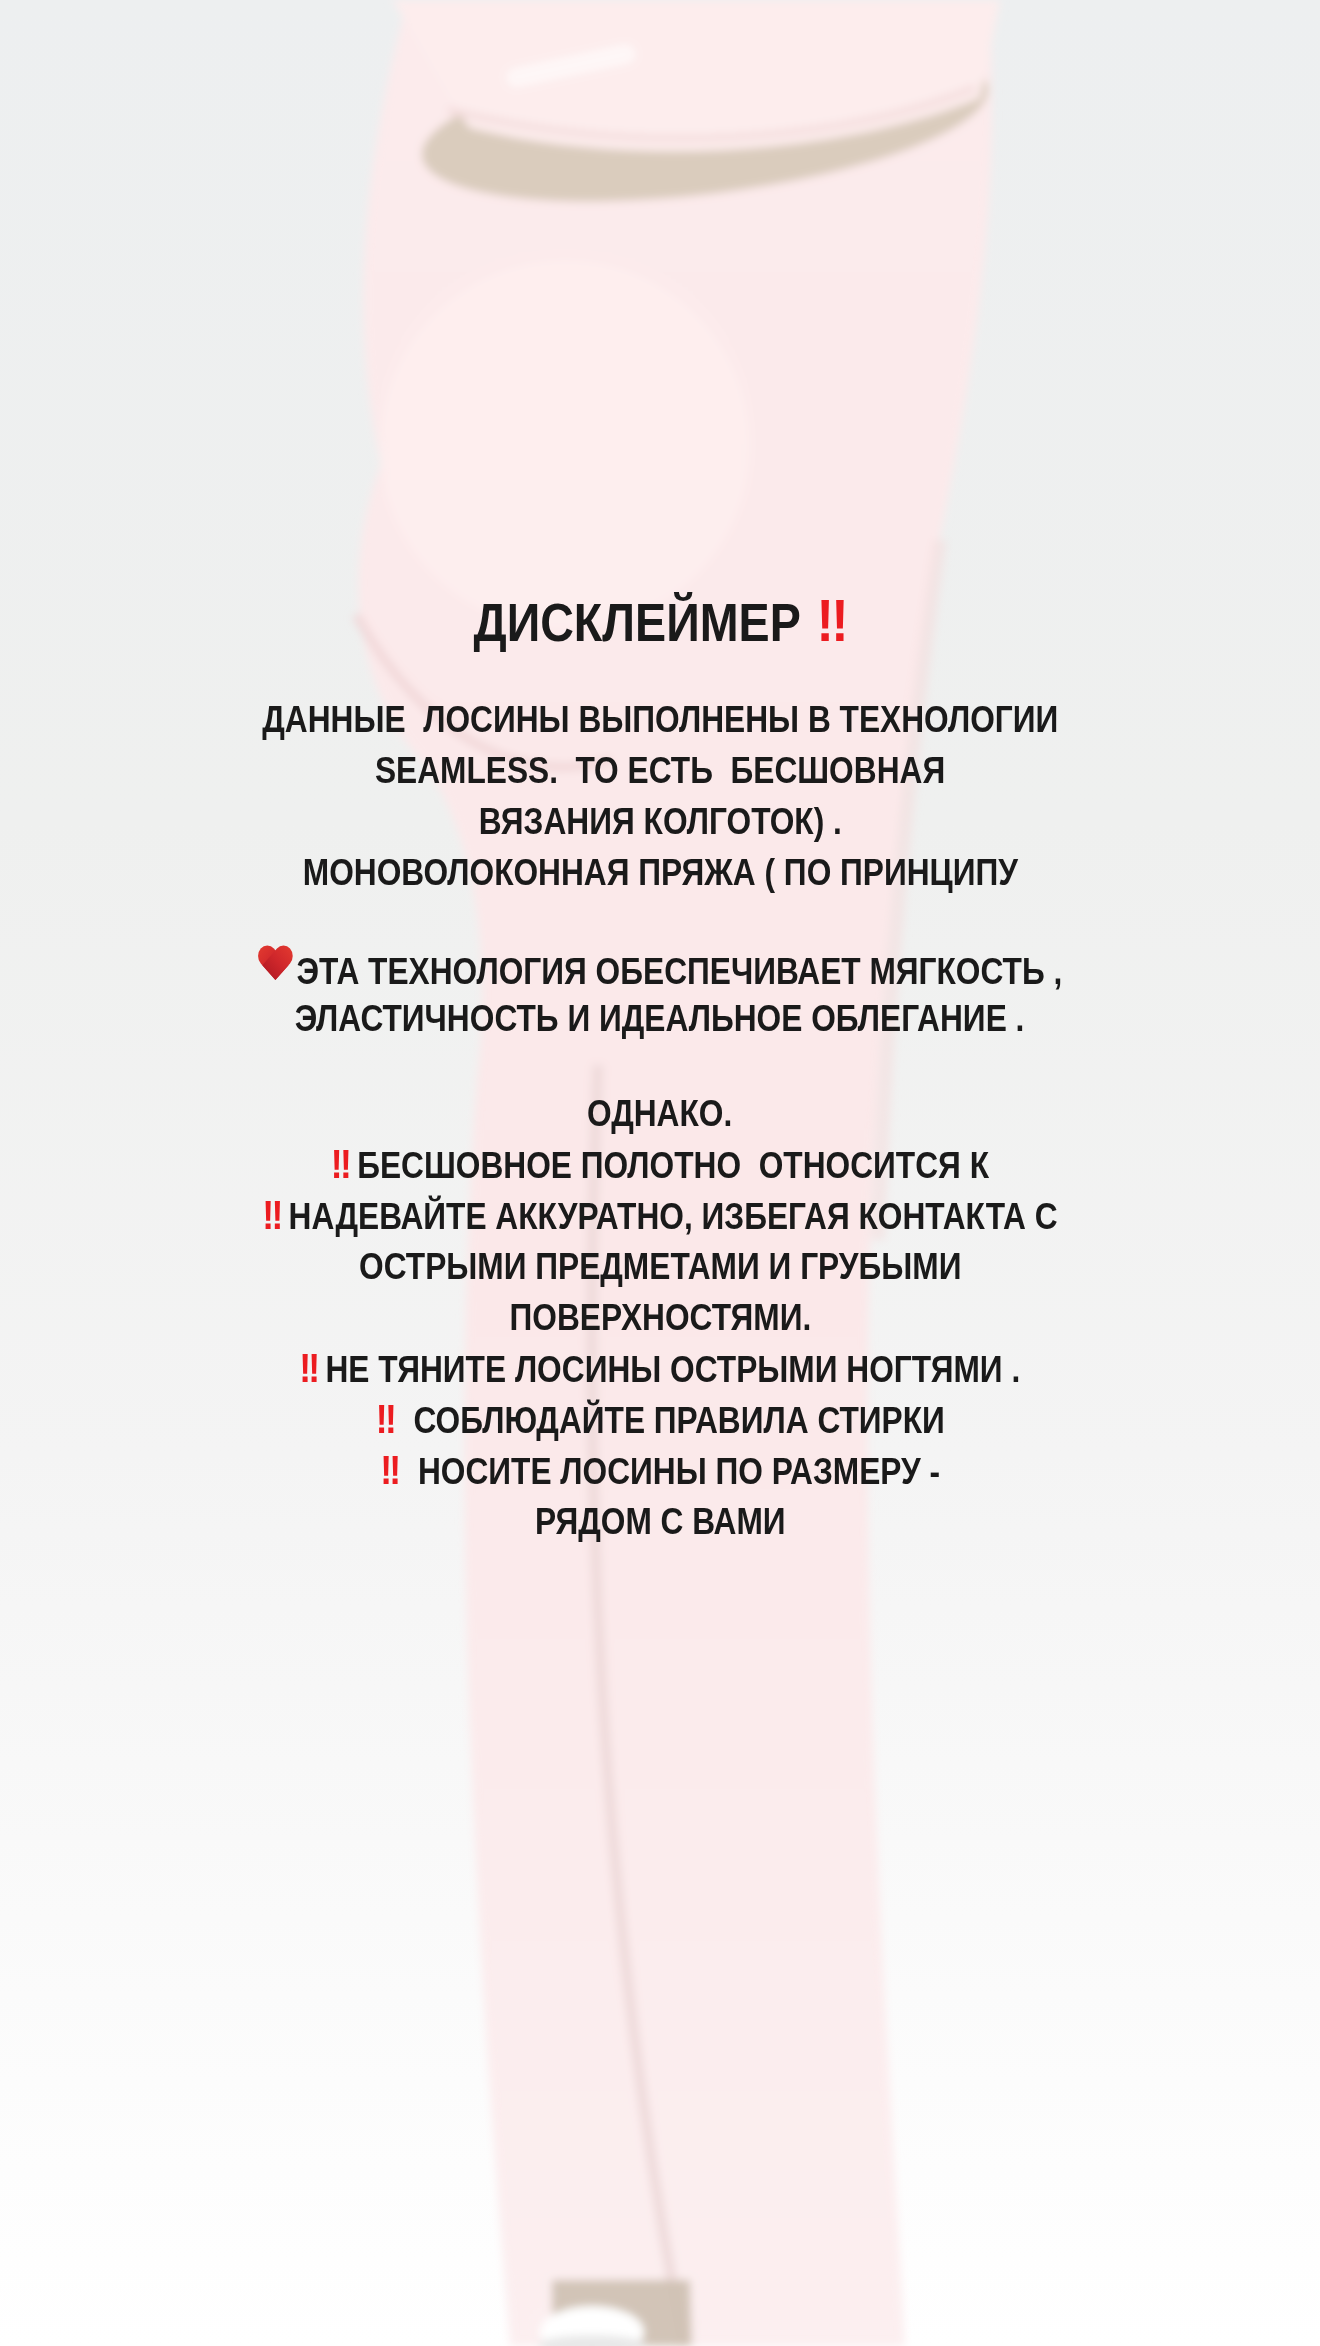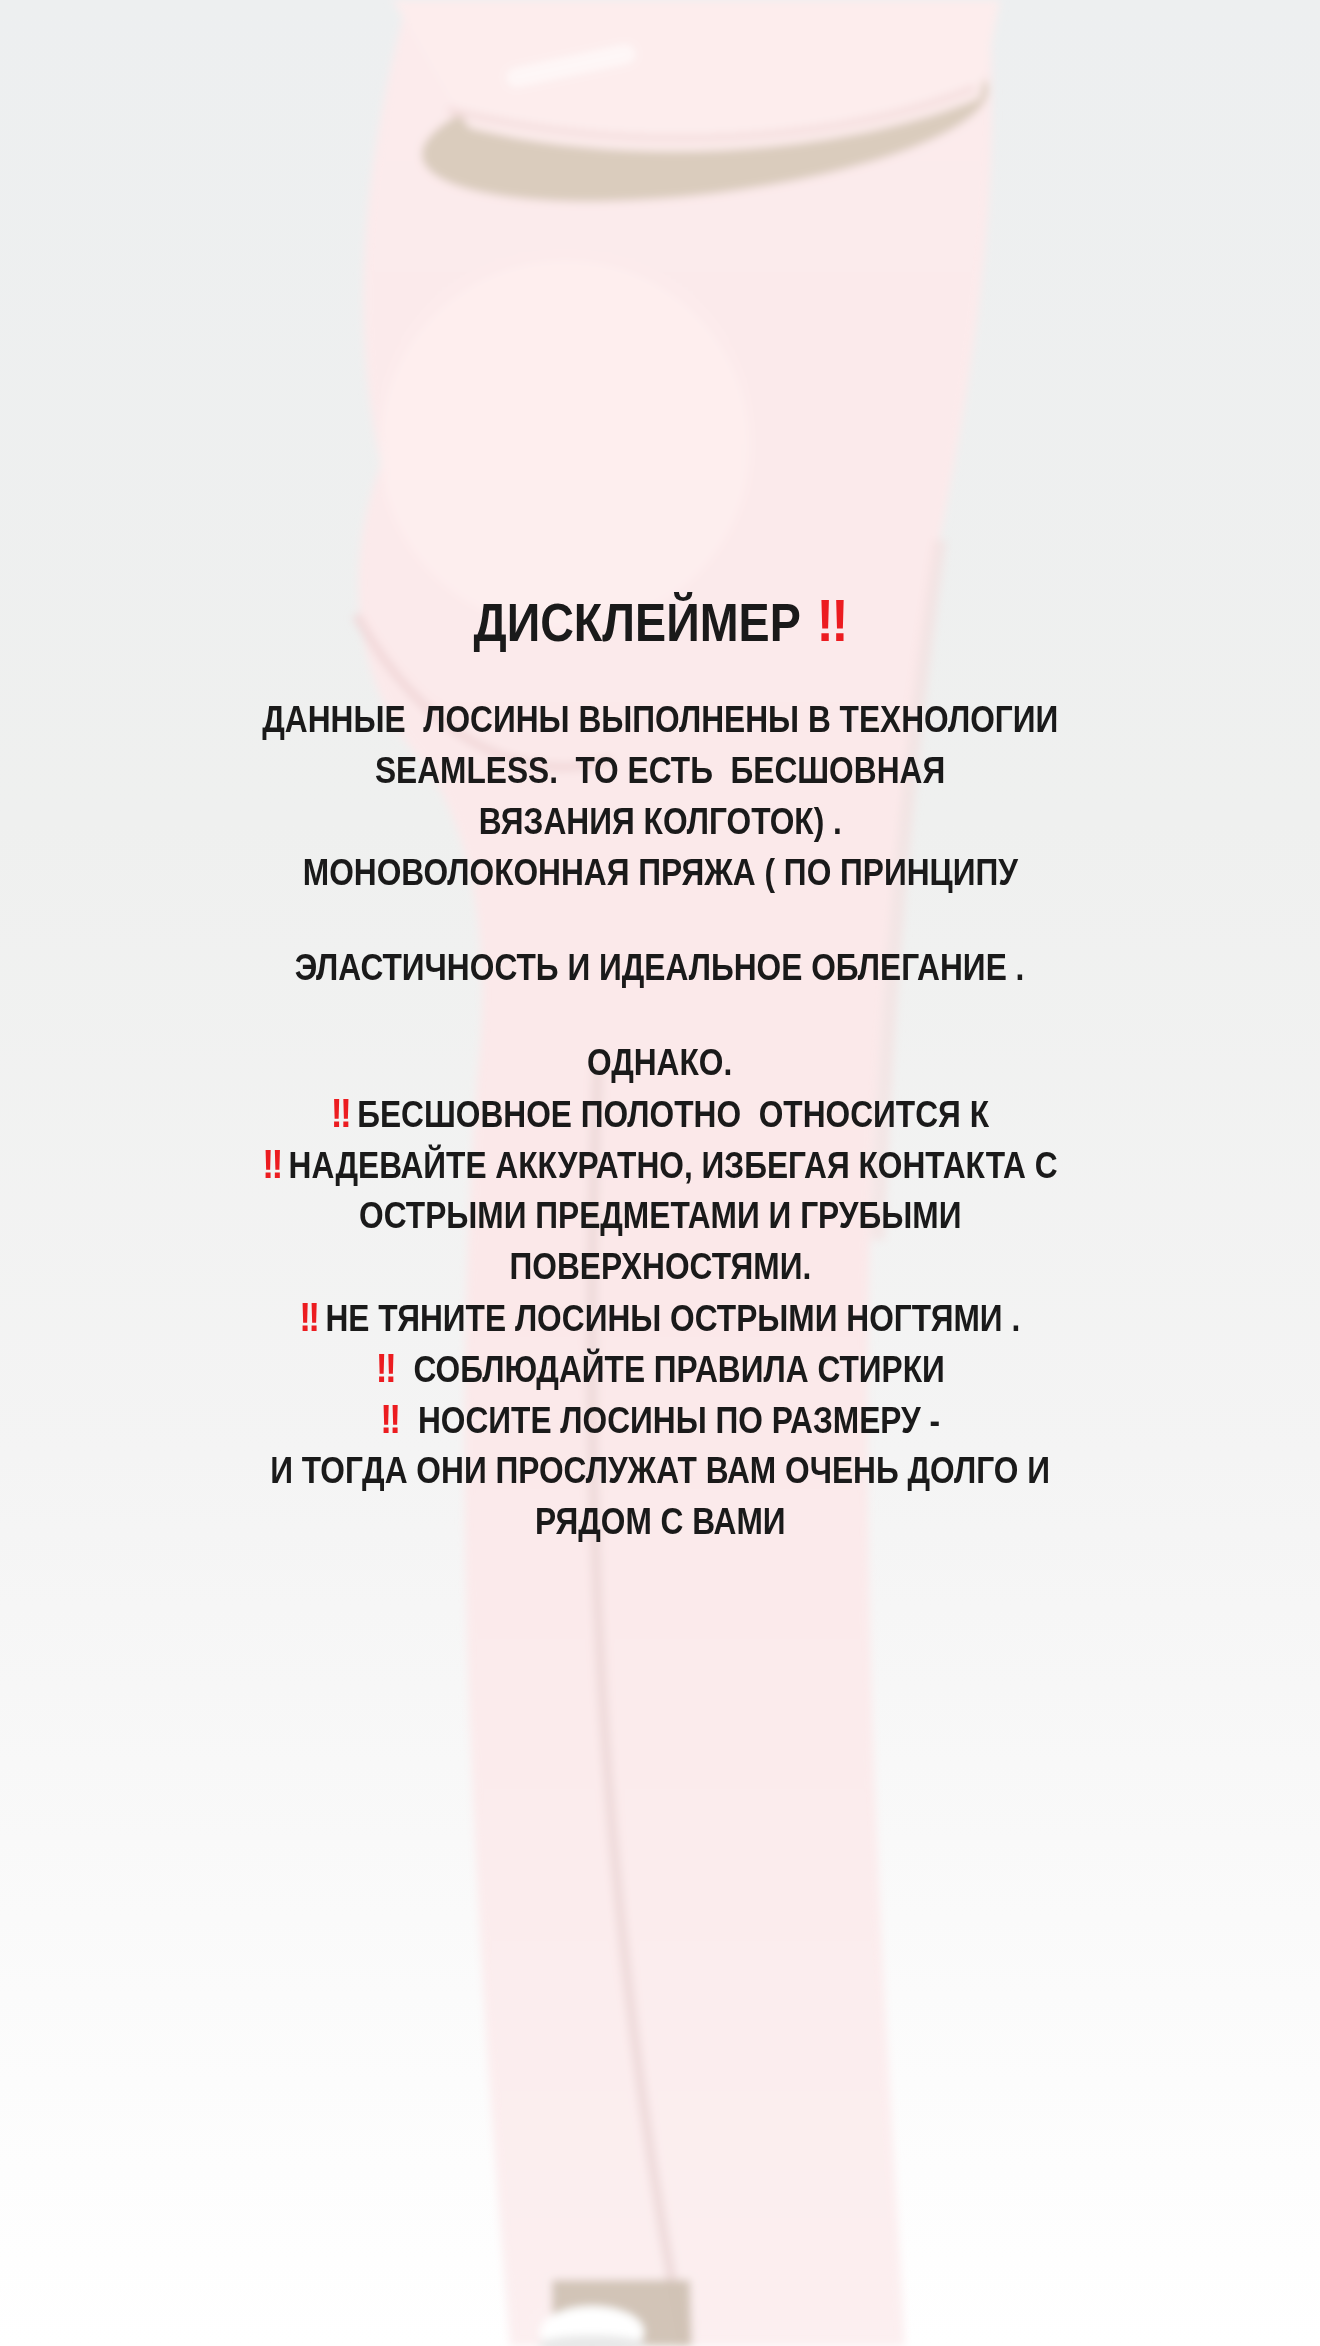--- a/index.html
+++ b/index.html
@@ -125,20 +125,26 @@
       </div>
     <div class="line">
         <div class="inner">
           <span data-bind="disclaimer.intro.lines.2">МОНОВОЛОКОННАЯ ПРЯЖА ( ПО ПРИНЦИПУ</span>
         </div>
       </div>
 
     <div class="gap"></div>
 
     <div class="line">
+      <div class="inner">
+        <span class="heart"></span>
+        <span data-bind="disclaimer.benefit.lines.0">ЭТА ТЕХНОЛОГИЯ ОБЕСПЕЧИВАЕТ МЯГКОСТЬ ,</span>
+      </div>
+    </div>
+    <div class="line">
         <div class="inner">
           <span data-bind="disclaimer.benefit.lines.1">ЭЛАСТИЧНОСТЬ И ИДЕАЛЬНОЕ ОБЛЕГАНИЕ .</span>
         </div>
       </div>
 
     <div class="gap"></div>
 
     <div class="line">
         <div class="inner">
           <span data-bind="disclaimer.however">ОДНАКО.</span>
@@ -183,24 +189,19 @@
     </div>
     <div class="line">
       <div class="inner">
         <span class="dexcl sp" data-bind="icons.double_exclamation">!!</span>
         <span data-bind="disclaimer.warnings.w5">НОСИТЕ ЛОСИНЫ ПО РАЗМЕРУ -</span>
       </div>
     </div>
 
     <div class="line">
         <div class="inner">
-          <span data-bind="disclaimer.closing.lines.0">И ТОГДА ОНИ ПРОСЛУЖАТ ВАМ ОЧЕНЬ ДОЛГО И</span>
-        </div>
-      </div>
-    <div class="line">
-        <div class="inner">
           <span data-bind="disclaimer.closing.lines.2">РЯДОМ С ВАМИ</span>
         </div>
       </div>
 
 
   </div>
 </div>
 
 </body></html>

